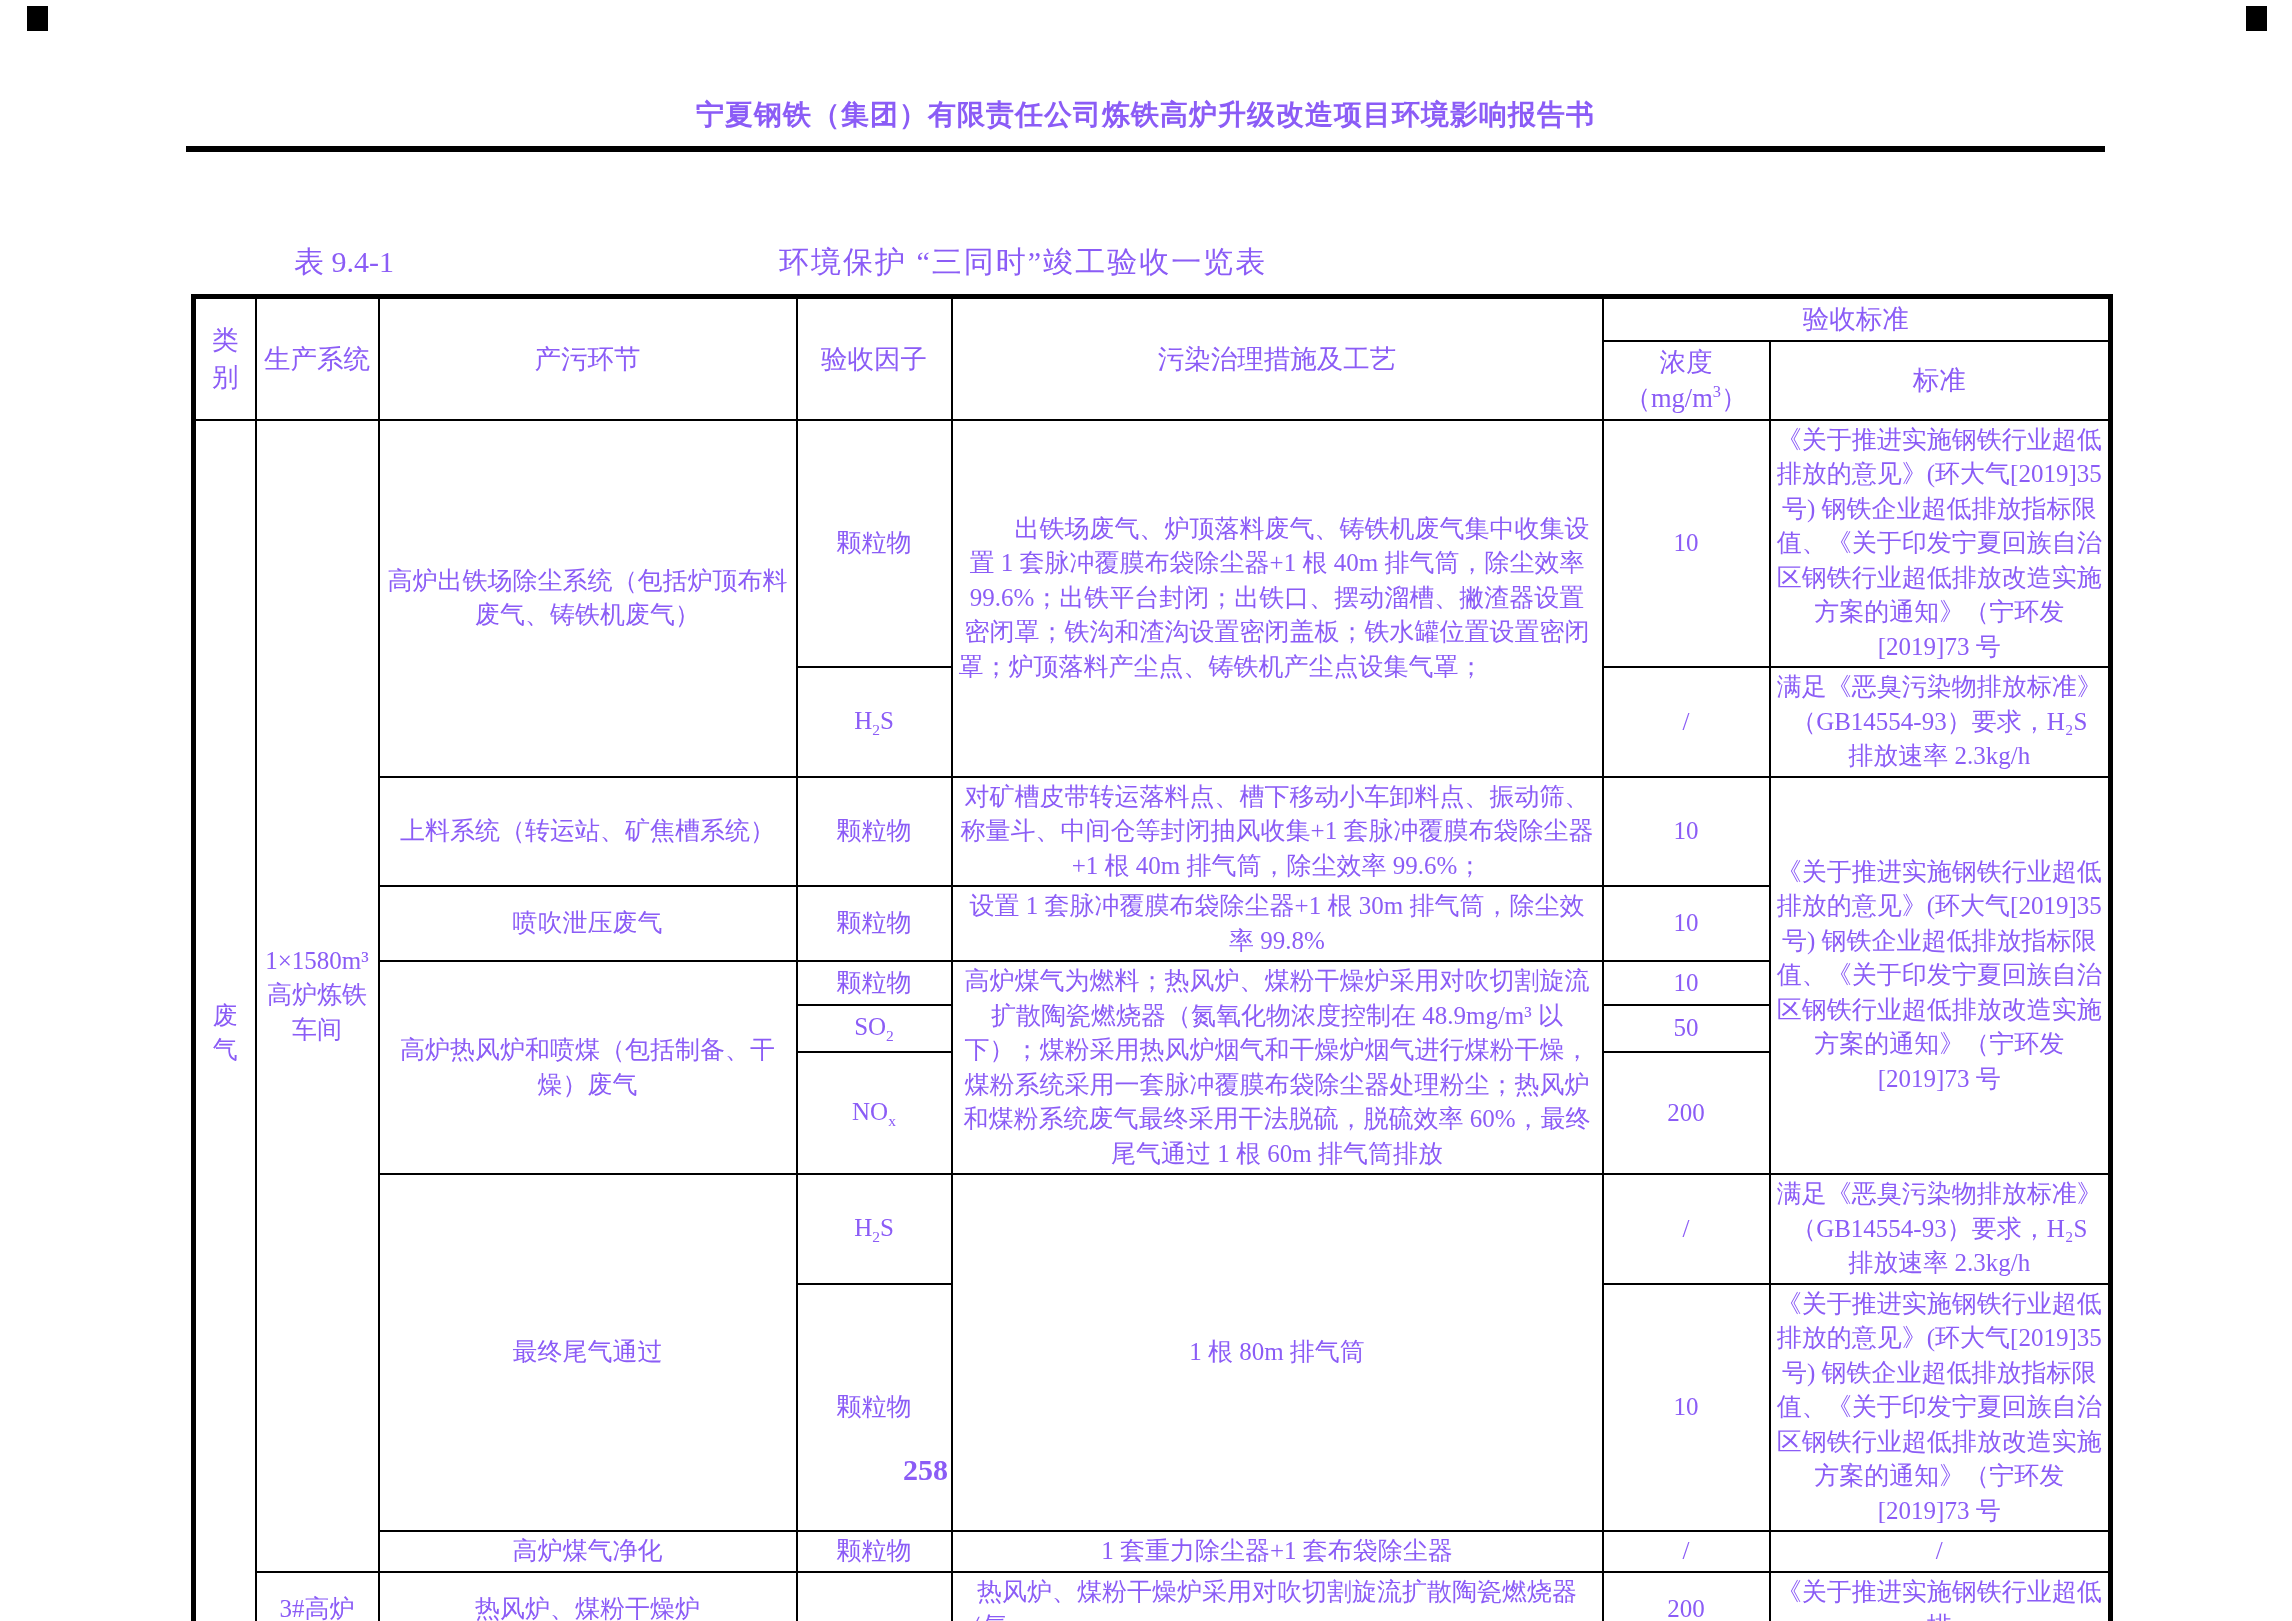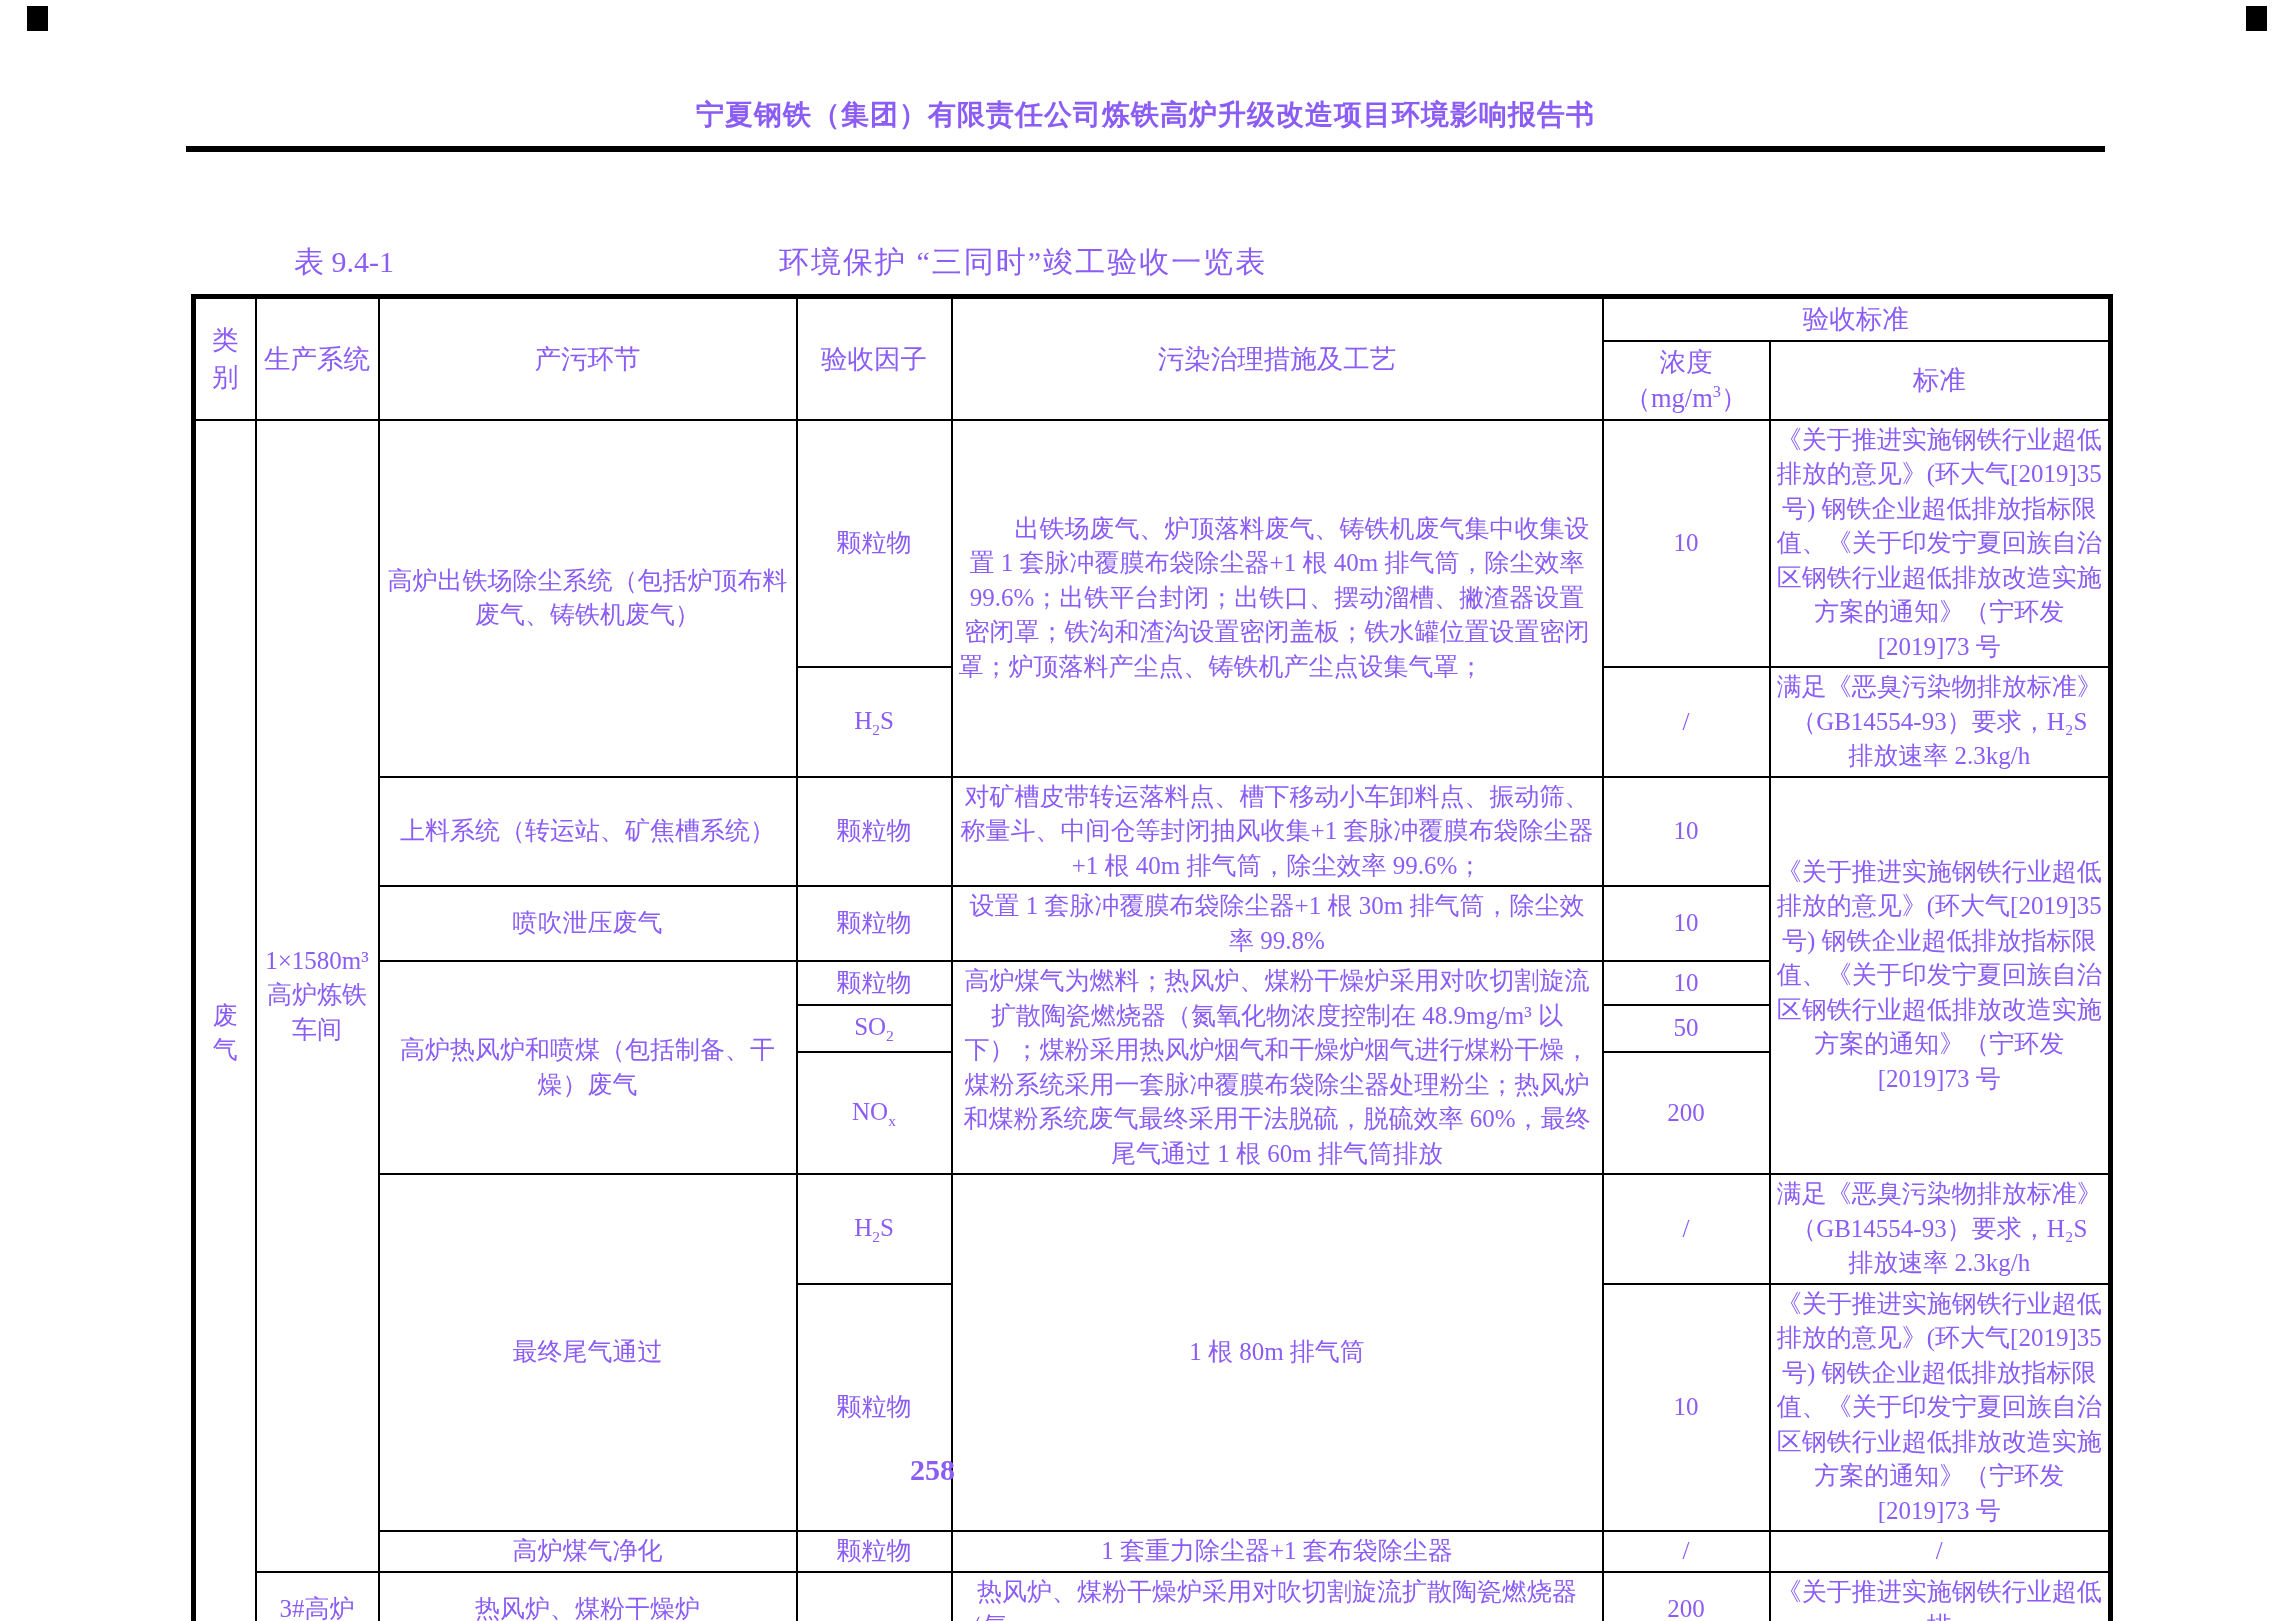--- a/index.html
+++ b/index.html
@@ -32,21 +32,21 @@
     line-height:1.38; overflow:hidden;
   }
   .vtab th { font-size:26.5px; }
   .measures { text-align:justify; text-align-last:center; padding:3.9px 9.8px; }
   .measures.left-last { text-align-last:left; }
   .measures.indent { text-indent:2em; }
   .std-long { text-align:justify; text-align-last:center; padding:3.9px 7.8px; }
   .prelines { white-space:pre-line; }
   sub, sup { font-size:0.62em; }
 
-  .page-number { position:absolute; top:1453px; left:0; width:1851px; text-align:center; font-size:30px; font-weight:bold;margin-left:7px; }
+  .page-number { position:absolute; top:1453px; left:0; width:1851px; text-align:center; font-size:30px; font-weight:bold; }
 </style>
 </head>
 <body>
 
 <div class="page">
 
   <div class="corner-mark tl"></div>
   <div class="corner-mark tr"></div>
 
   <div class="doc-header">宁夏钢铁（集团）有限责任公司炼铁高炉升级改造项目环境影响报告书</div>

